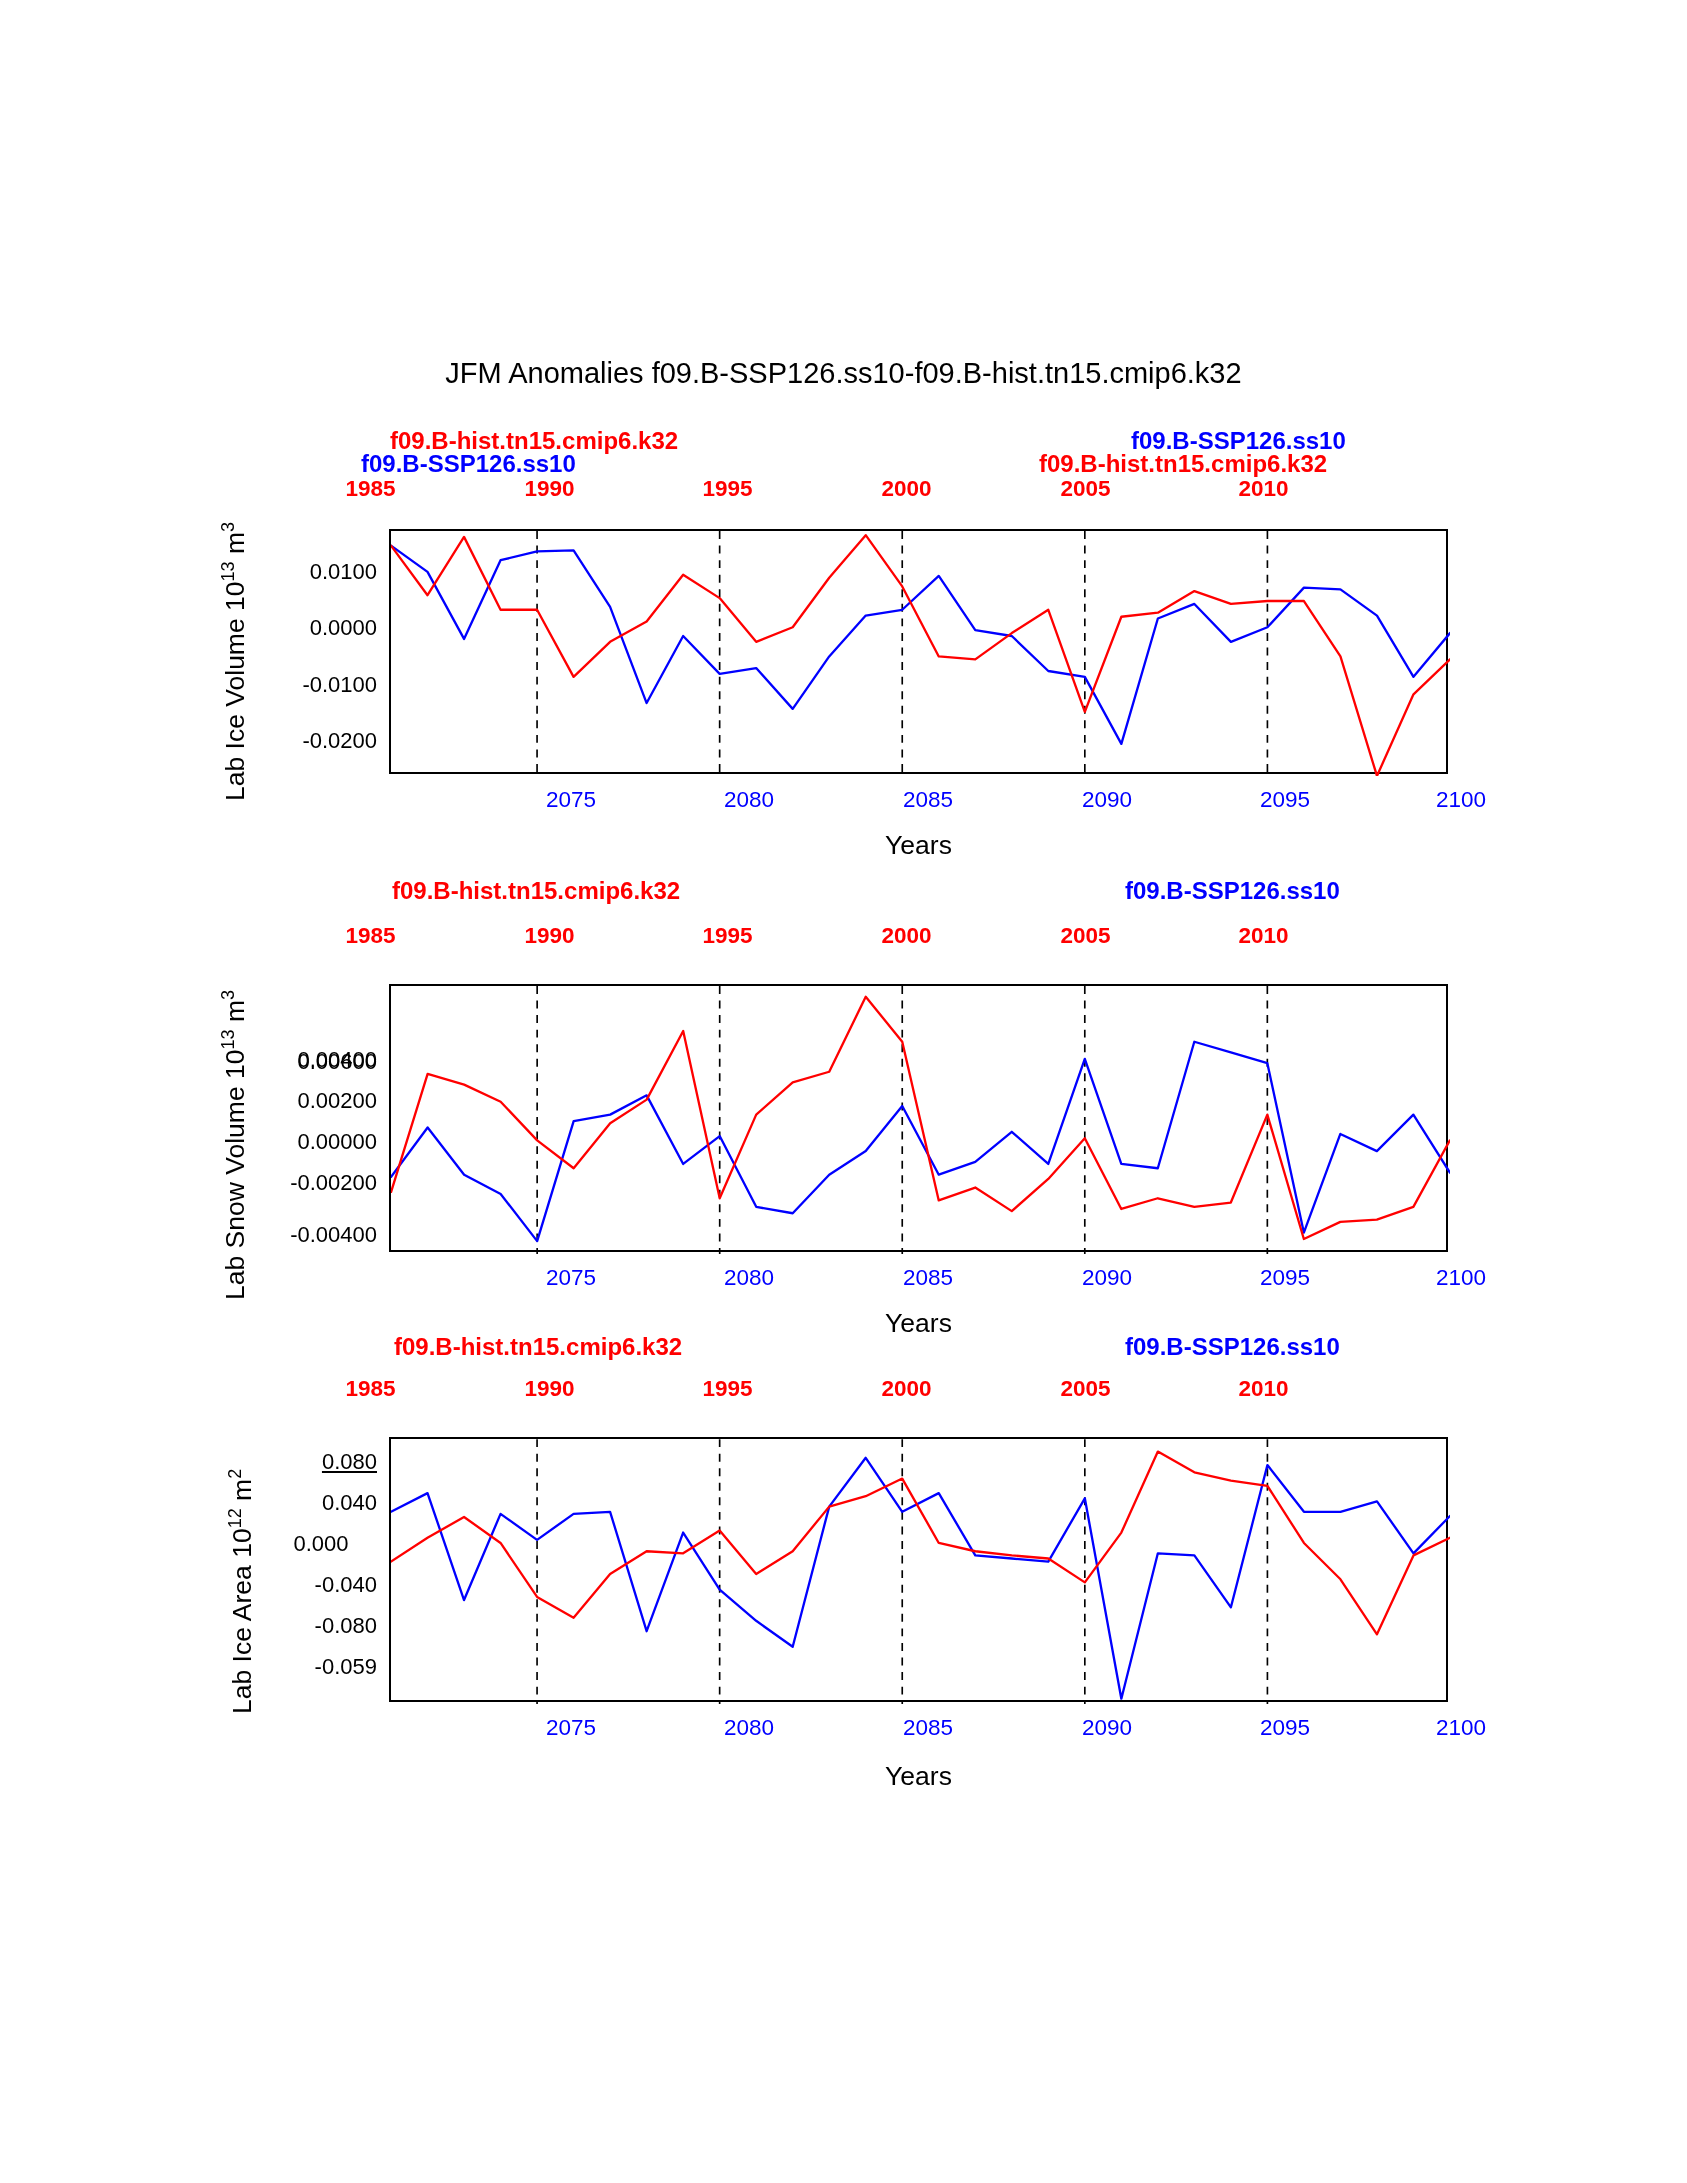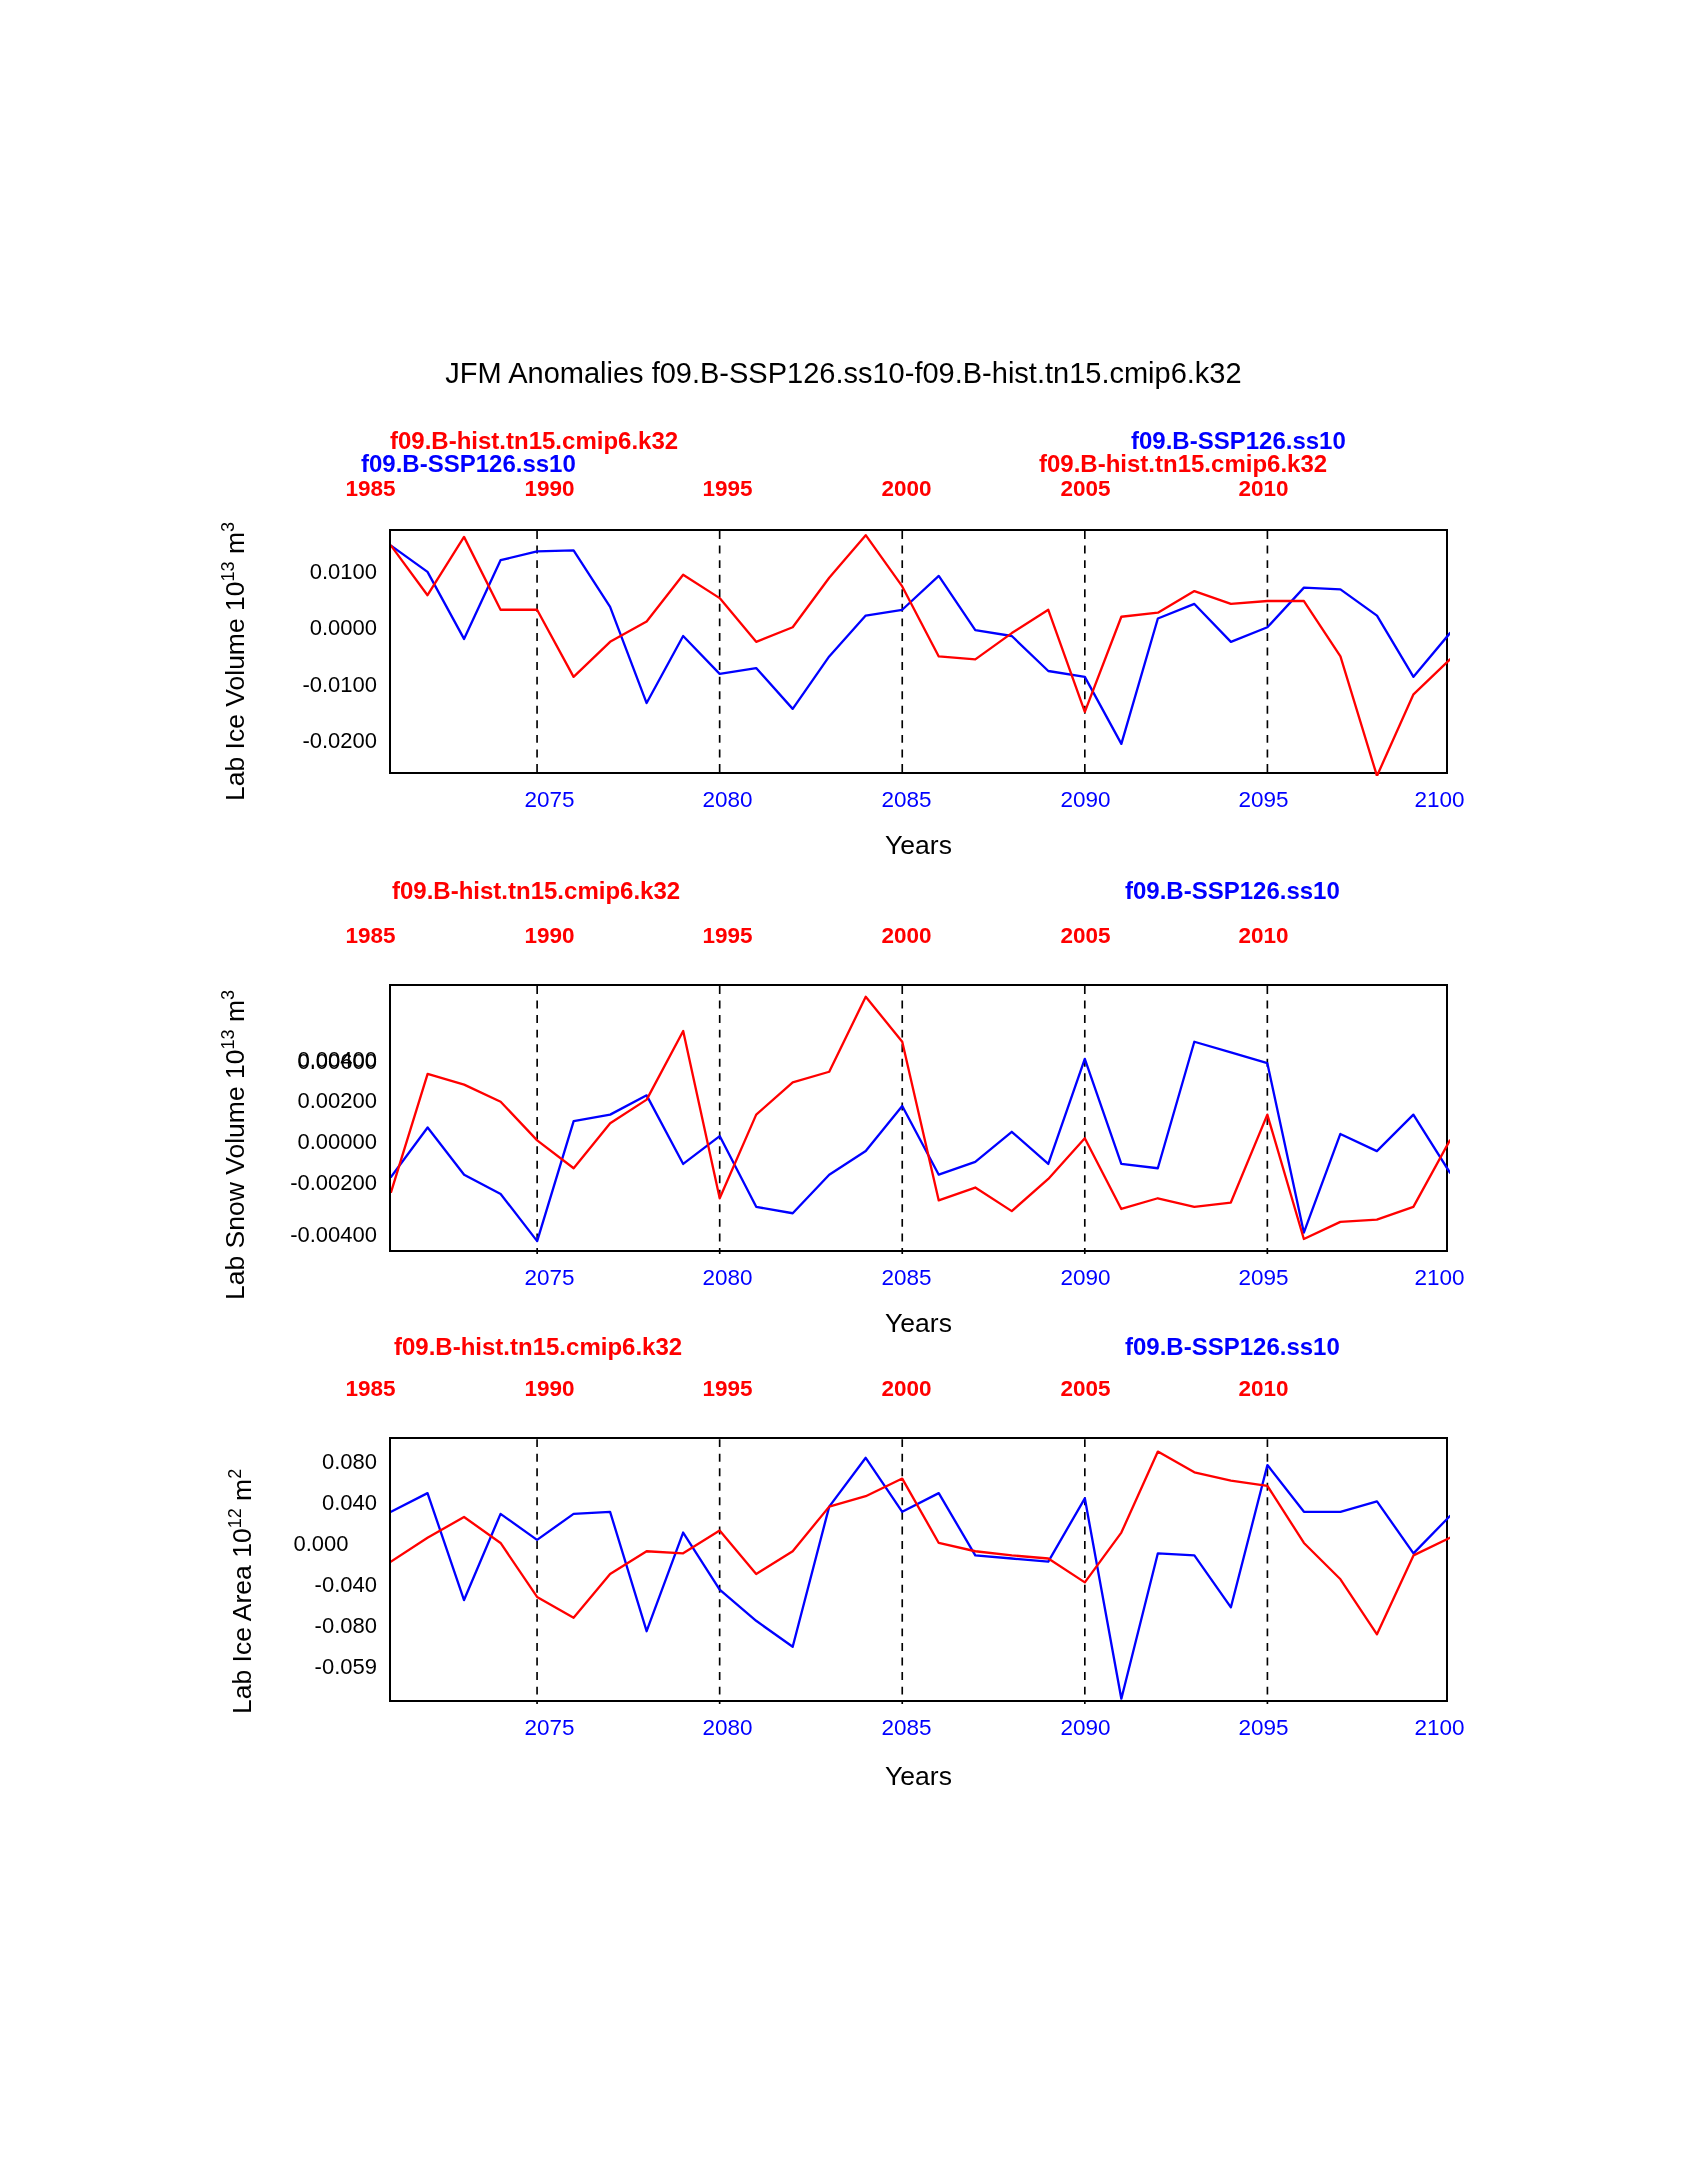--- a/index.html
+++ b/index.html
@@ -62,21 +62,21 @@
     font-weight: bold;
     color: #ff0000;
     white-space: nowrap;
     text-align: center;
   }
   .tick-bottom {
     position: absolute;
     font-size: 22.5px;
     color: #0000ff;
     white-space: nowrap;
-    text-align: center;
+    text-align: right;
   }
   .tick-left {
     position: absolute;
     font-size: 22px;
     color: #000000;
     white-space: nowrap;
     text-align: right;
   }
   .axis-x-title {
     position: absolute;
@@ -203,21 +203,21 @@
     <div class="tick-top" style="left:503px; top:1376px; width:93px;">1990</div>
     <div class="tick-top" style="left:681px; top:1376px; width:93px;">1995</div>
     <div class="tick-top" style="left:860px; top:1376px; width:93px;">2000</div>
     <div class="tick-top" style="left:1039px; top:1376px; width:93px;">2005</div>
     <div class="tick-top" style="left:1217px; top:1376px; width:93px;">2010</div>
 
     <div class="axis-y-title" style="left:225px; top:1714px;">
       <span>Lab Ice Area 10</span><sup>12</sup><span> m</span><sup>2</sup>
     </div>
 
-    <div class="tick-left" style="left:265px; top:1449px; width:112px;">0.080</div>
+    <div class="tick-left" style="left:265px; top:1449px; width:112px;text-decoration:underline;">0.080</div>
     <div class="tick-left" style="left:265px; top:1490px; width:112px;">0.040</div>
     <div class="tick-left" style="left:265px; top:1531px; width:112px;text-align:center;">0.000</div>
     <div class="tick-left" style="left:265px; top:1572px; width:112px;">-0.040</div>
     <div class="tick-left" style="left:265px; top:1613px; width:112px;">-0.080</div>
     <div class="tick-left" style="left:265px; top:1654px; width:112px;">-0.059</div>
 
     <div class="plot-frame" style="left:389px; top:1437px; width:1059px; height:265px;">
       <svg class="plot-svg" id="svg-p3" width="1059" height="265" viewBox="0 0 1600 400">
           <line x1="220.68965517241378" x2="220.68965517241378" y1="0" y2="400" stroke="#000000" stroke-width="2.5" stroke-dasharray="12,10"></line>
           <line x1="496.55172413793105" x2="496.55172413793105" y1="0" y2="400" stroke="#000000" stroke-width="2.5" stroke-dasharray="12,10"></line>

